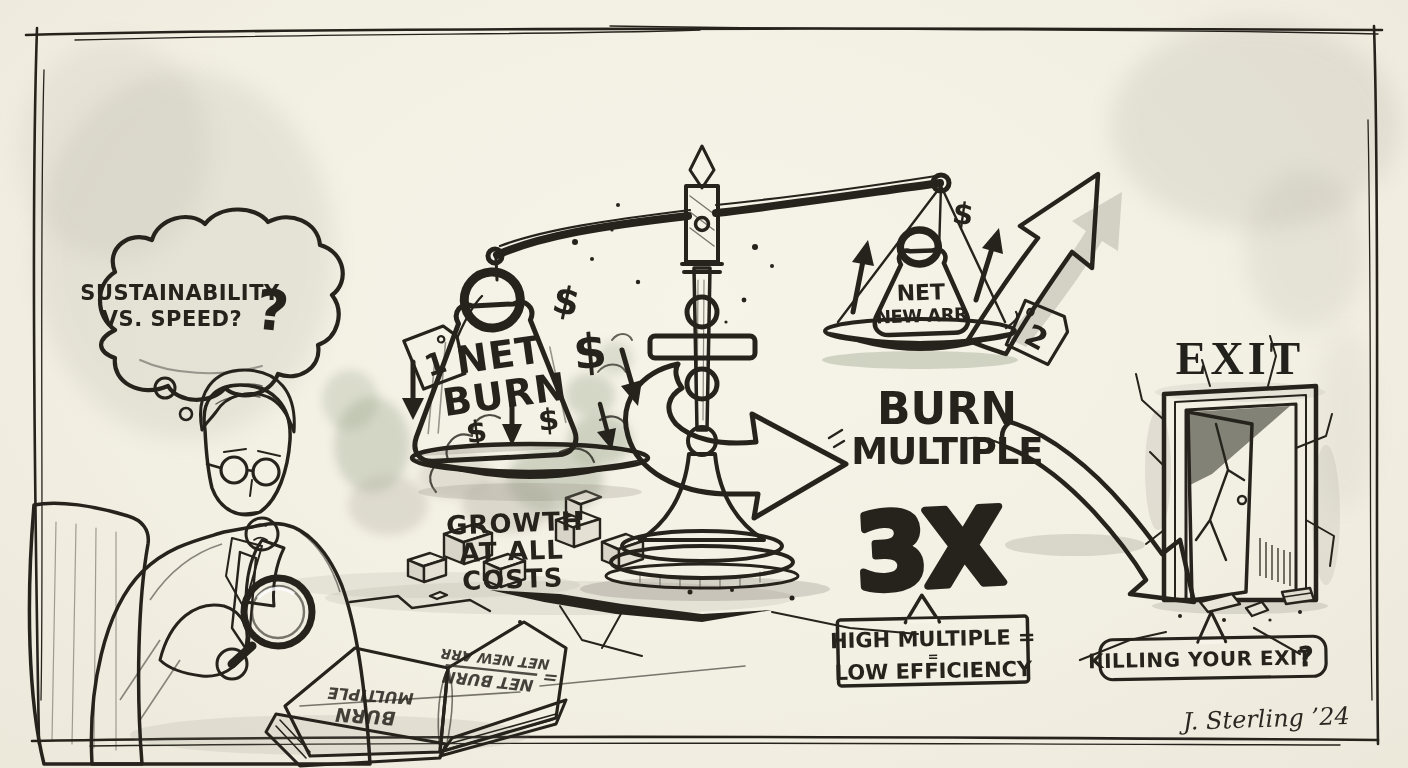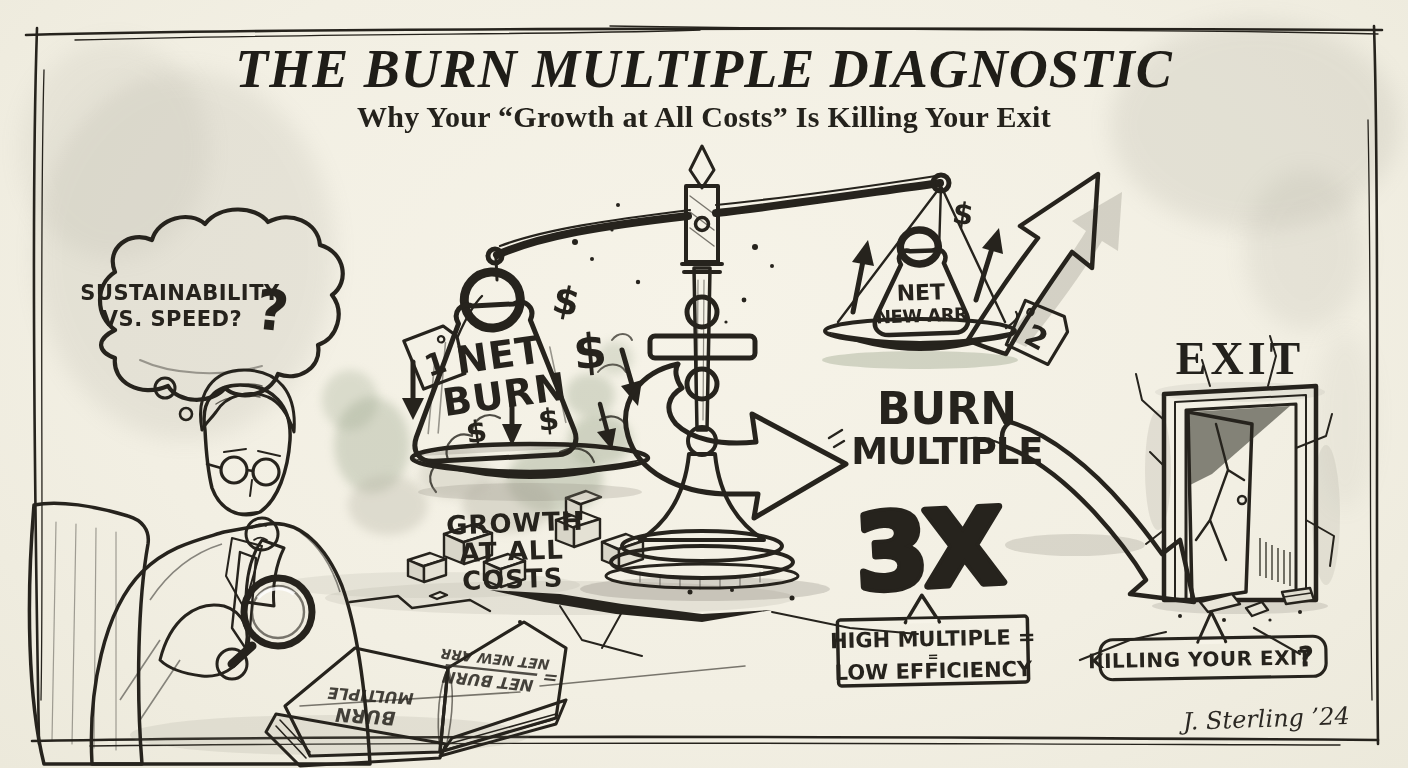--- a/index.html
+++ b/index.html
@@ -361,16 +361,14 @@
     <circle cx="165" cy="388" r="10" fill="#a9b69b" class="ink" stroke-width="3"></circle>
     <circle cx="186" cy="414" r="6" fill="#b2bfa4" class="ink" stroke-width="2.6"></circle>
     <text class="hand" font-size="21" text-anchor="middle" x="180" y="300" letter-spacing=".5">SUSTAINABILITY</text>
     <text class="hand" font-size="21" text-anchor="middle" x="172" y="326" letter-spacing=".5">VS. SPEED?</text>
     <text class="hand" font-size="56" text-anchor="middle" x="272" y="330" transform="rotate(6 272 315)">?</text>
   </g>
 
   <text class="script" font-size="24" text-anchor="end" x="1350" y="724" transform="rotate(-2 1350 724)">J. Sterling ’24</text>
 </svg>
 
-<div class="title">THE BURN MULTIPLE DIAGNOSTIC</div>
-<div class="subtitle">Why Your “Growth at All Costs” Is Killing Your Exit</div>
 
 </div>
 
 </body></html>

